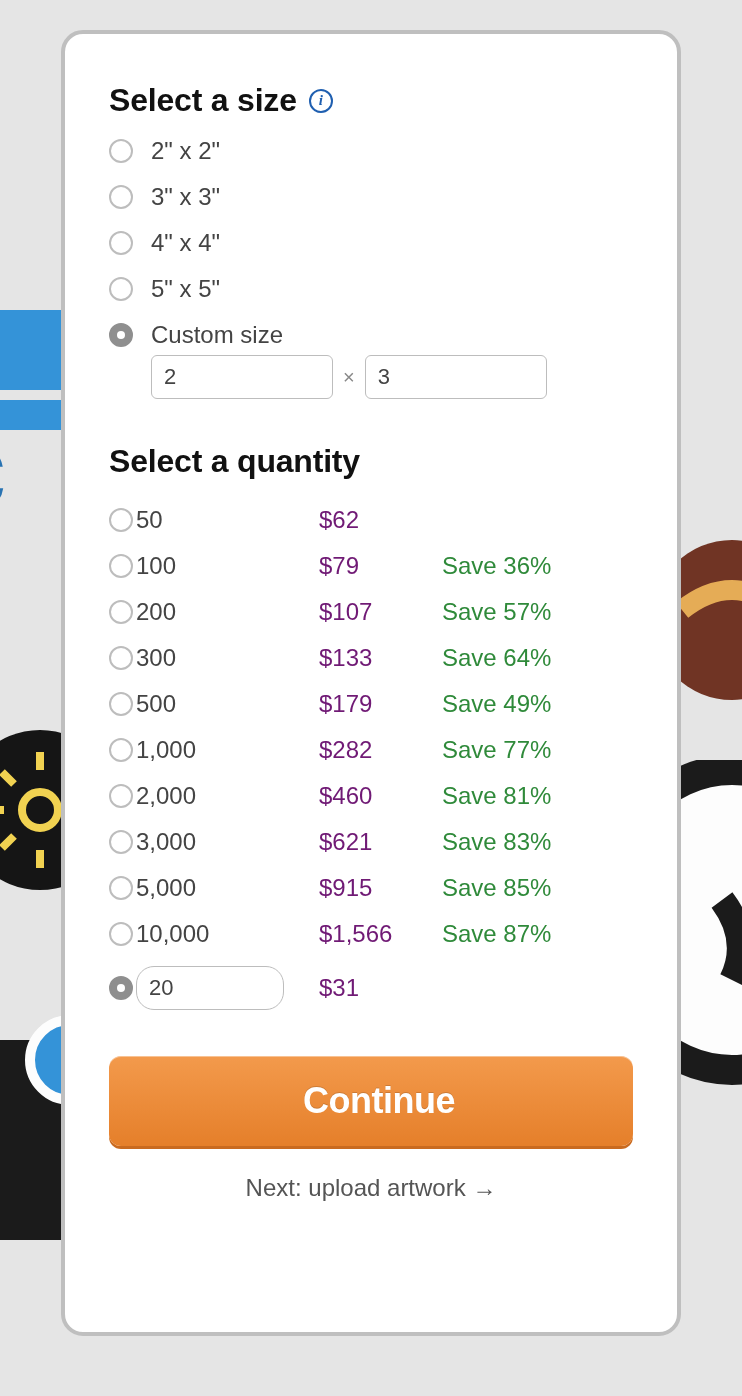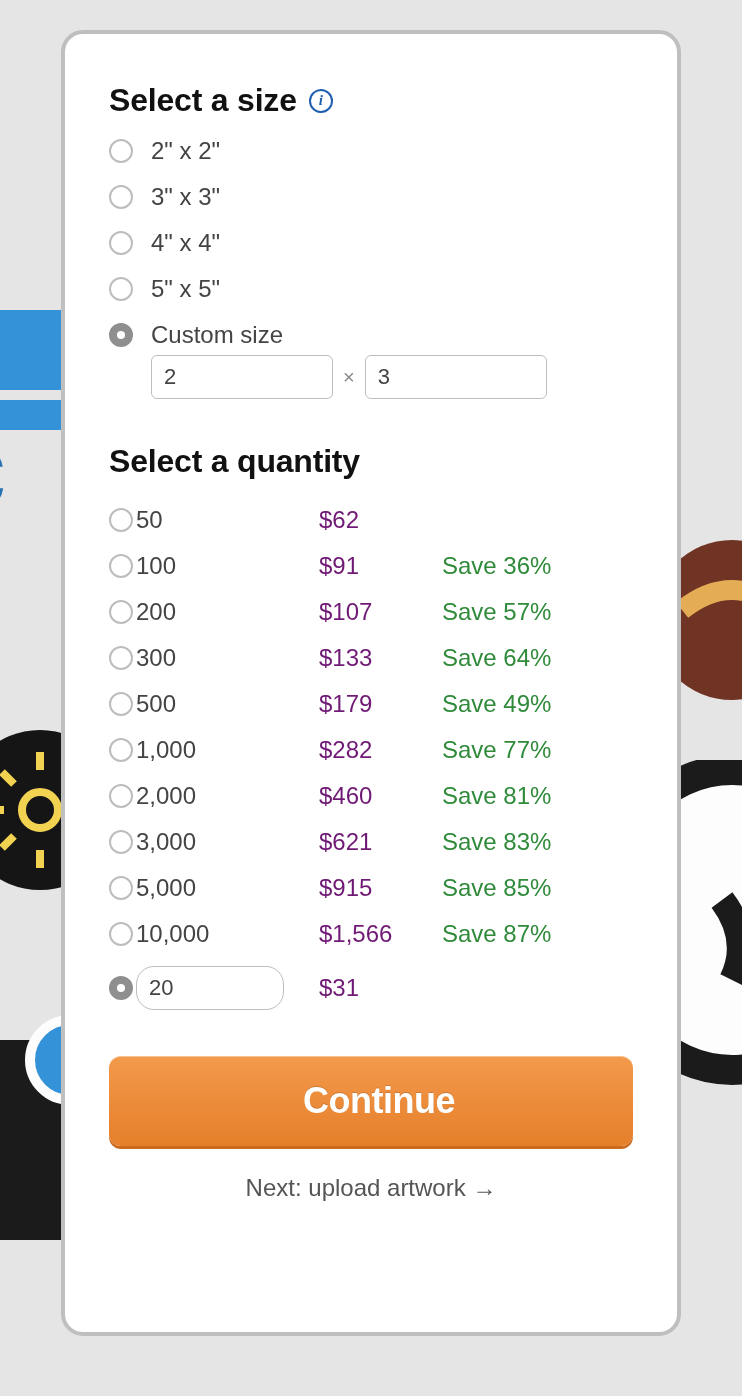--- a/index.html
+++ b/index.html
@@ -230,21 +230,21 @@
   <div class="qty-list" id="qty-options">
       <div class="qty-row">
         <span class="radio"></span>
         <span class="qty-label">50</span>
         <span class="qty-price">$62</span>
         <span class="qty-save"></span>
       </div>
       <div class="qty-row">
         <span class="radio"></span>
         <span class="qty-label">100</span>
-        <span class="qty-price">$91</span>
+        <span class="qty-price">$79</span>
         <span class="qty-save">Save 36%</span>
       </div>
       <div class="qty-row">
         <span class="radio"></span>
         <span class="qty-label">200</span>
         <span class="qty-price">$107</span>
         <span class="qty-save">Save 57%</span>
       </div>
       <div class="qty-row">
         <span class="radio"></span>

